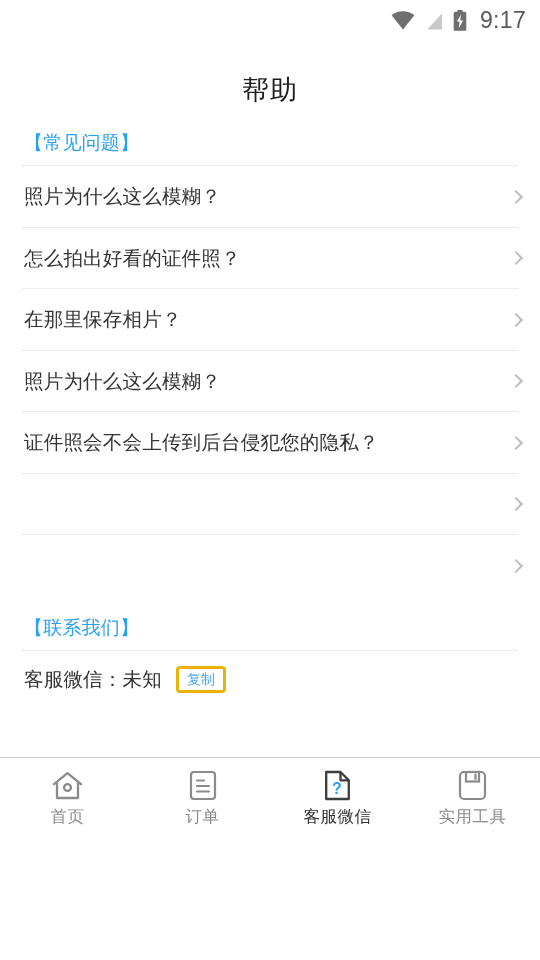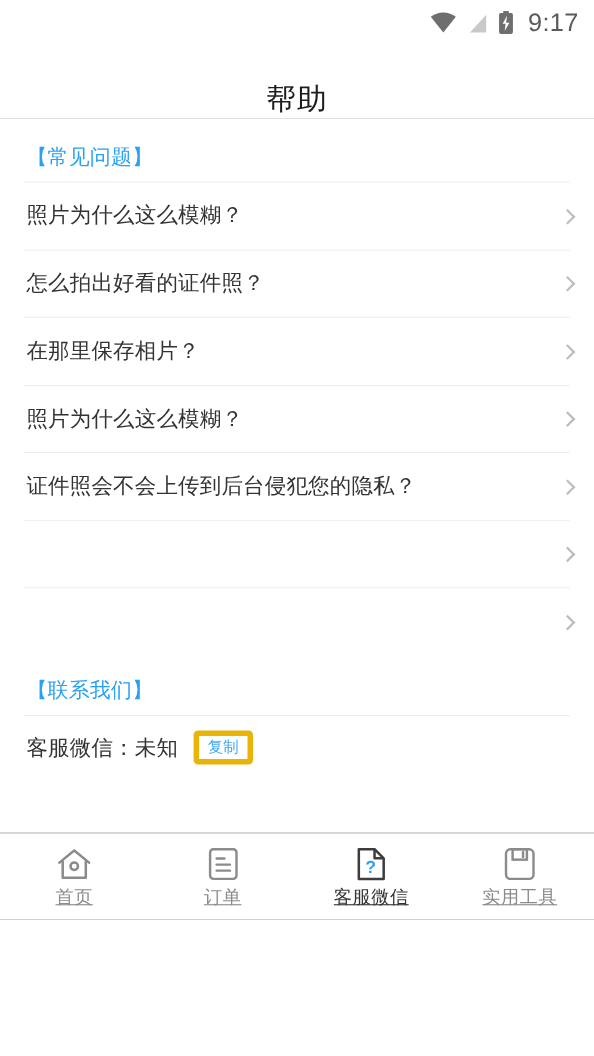--- a/index.html
+++ b/index.html
@@ -122,21 +122,21 @@
     padding: 0 24px;
     height: 56px;
   }
   .contact-row .ctext {
     font-size: 19.5px;
     color: #333333;
     letter-spacing: 0.2px;
   }
   .copy-btn {
     margin-left: 14px;
-    border: 5px solid #eab308;
+    border: 3px solid #eab308;
     border-radius: 4px;
     color: #45a8f5;
     background: #ffffff;
     font-size: 14px;
     font-family: "Liberation Sans", "DejaVu Sans", sans-serif;
     padding: 3px 8px 4px 8px;
     line-height: 1;
     cursor: pointer;
   }
 
@@ -156,21 +156,20 @@
     justify-content: center;
     gap: 7px;
     cursor: pointer;
   }
   .tab .tab-icon { height: 32px; display: flex; align-items: center; justify-content: center; }
   .tab .tab-label {
     font-size: 16.5px;
     color: #8b8b8b;
     letter-spacing: 0.5px;
     line-height: 1;
-    text-decoration: underline;
   }
   .tab.active .tab-label { color: #333333; }
 </style>
 </head>
 <body>
 
 <div class="screen">
 
   <div class="statusbar">
     <span class="si">

